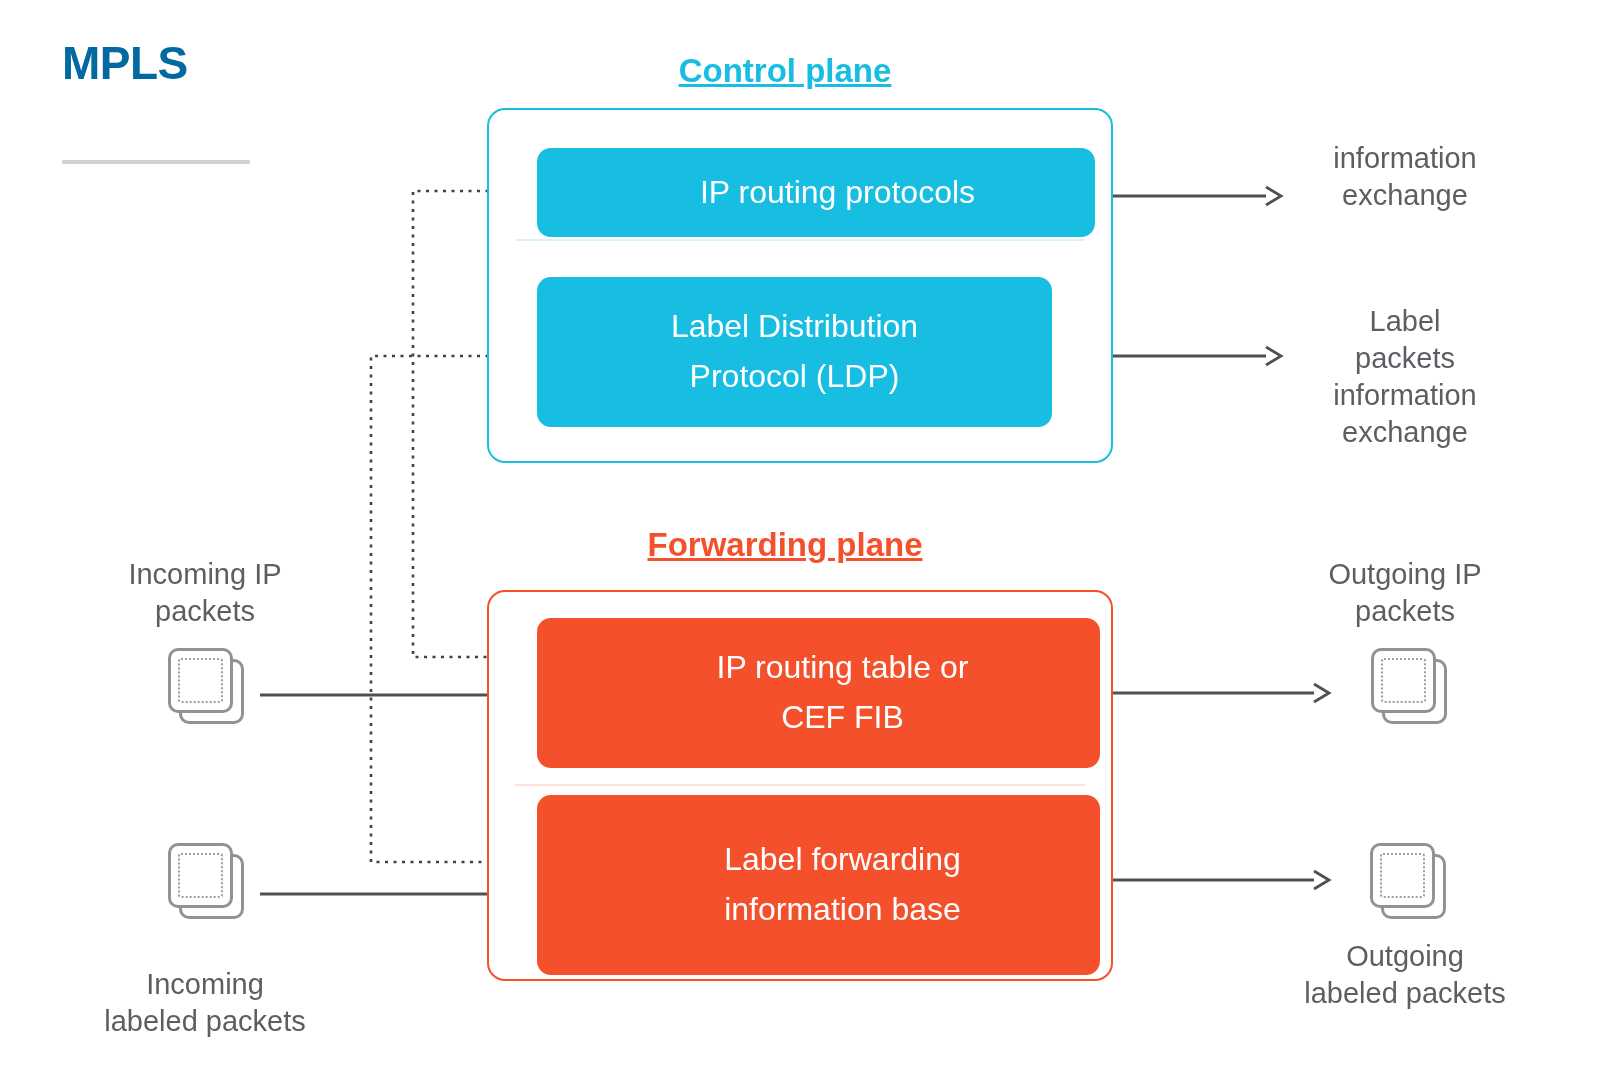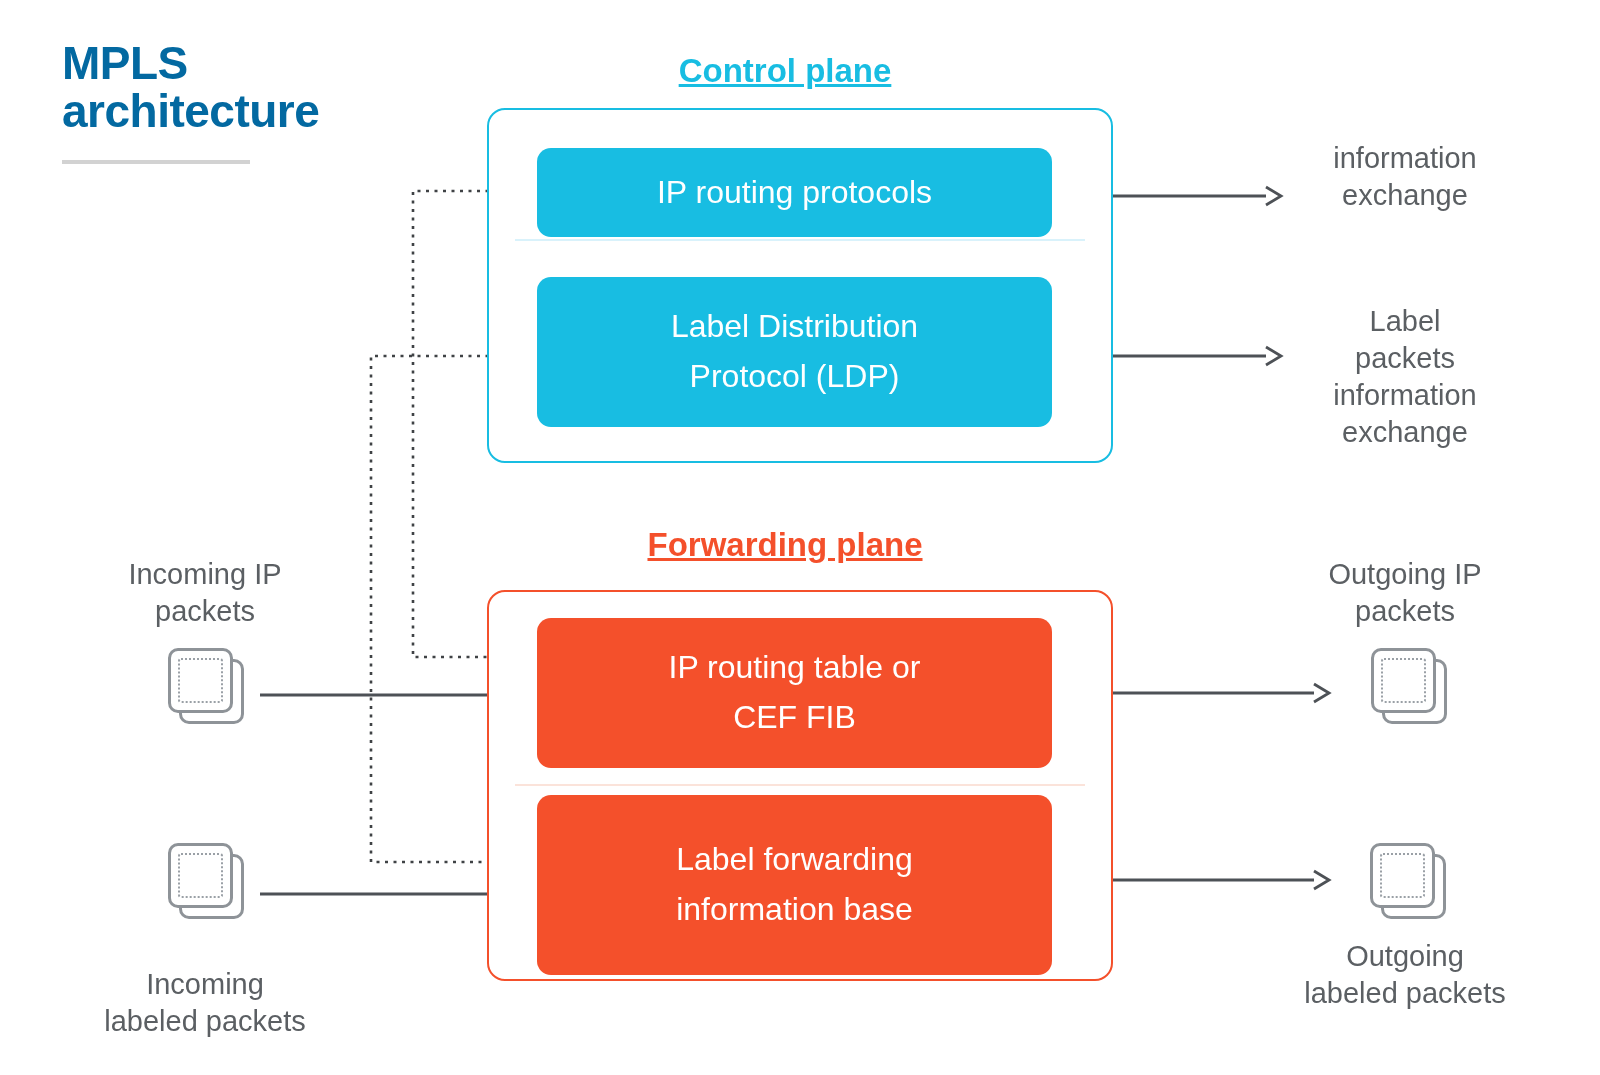--- a/index.html
+++ b/index.html
@@ -46,21 +46,21 @@
 
   
   .node-box{
     left:537px;width:515px;
     border-radius:14px;
     display:flex;flex-direction:column;align-items:center;justify-content:center;
     text-align:center;color:#ffffff;
     font-size:32px;font-weight:500;line-height:1.55;
   }
   .node-box.cyan{background:#18bde2;}
-  .node-box.orange{background:#f4502b;}
+  .node-box.orange{background:#f4502b;padding-left:48px;}
   .node-box span{display:block;}
 
   .divider{height:2px;left:515px;width:570px;}
   .divider.cyan{background:#d9f2fb;}
   .divider.orange{background:#fbe3da;}
 
   
   .side-label{
     width:300px;text-align:center;
     font-size:29px;line-height:1.28;color:#5b5f63;
@@ -107,29 +107,28 @@
 
     <path d="M260 894 H512 M512 885 L527 894 L512 903" stroke="#4d5156" stroke-width="2.8"></path>
 
     <path d="M1062 693 H1314 M1314 684 L1329 693 L1314 702" stroke="#4d5156" stroke-width="2.8"></path>
 
     <path d="M1062 880 H1314 M1314 871 L1329 880 L1314 889" stroke="#4d5156" stroke-width="2.8"></path>
   </svg>
 
   <div class="abs title">
     <span>MPLS</span>
-    <span>architecture</span>
   </div>
   <div class="abs title-rule"></div>
 
   <div class="abs plane-label control">Control plane</div>
 
   <div class="abs plane-container control"></div>
 
-  <div class="abs node-box cyan" style="top:148px;height:89px;">
+  <div class="abs node-box cyan" style="top:148px;height:89px;padding-left:43px;">
     <span>IP routing protocols</span>
     <span></span>
   </div>
   <div class="abs divider cyan" style="top:239px;"></div>
   <div class="abs plane-label forwarding">Forwarding plane</div>
 
   <div class="abs node-box cyan" style="top:277px;height:150px;">
     <span>Label Distribution</span>
     <span>Protocol (LDP)</span>
   </div>

